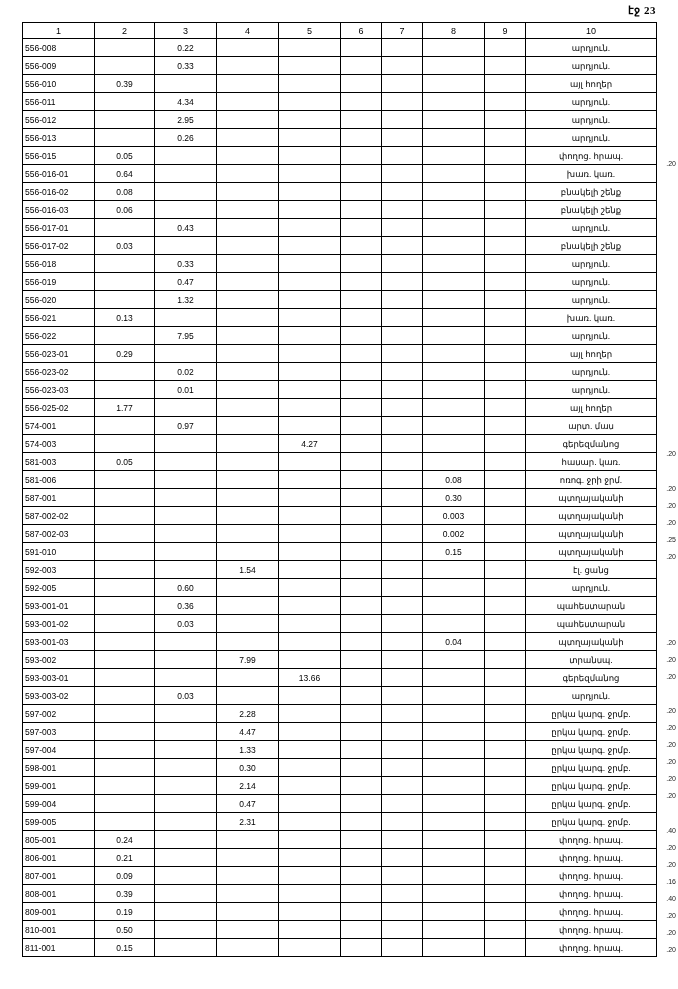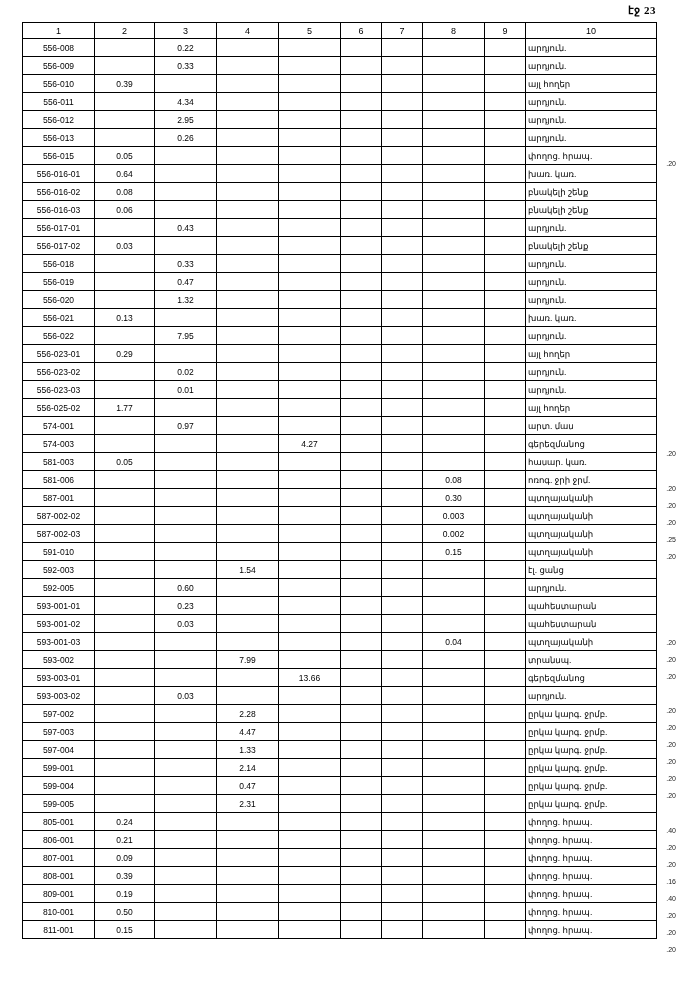--- a/index.html
+++ b/index.html
@@ -57,30 +57,30 @@
   col.c2 { width: 60px; }
   col.c3 { width: 62px; }
   col.c4 { width: 62px; }
   col.c5 { width: 62px; }
   col.c6 { width: 41px; }
   col.c7 { width: 41px; }
   col.c8 { width: 62px; }
   col.c9 { width: 41px; }
   col.c10 { width: 131px; }
   td.code {
-    text-align: center;
+    text-align: left;
     padding-left: 4px;
     font-size: 8.5px;
   }
   td.num {
     text-align: center;
     font-size: 8.5px;
   }
   td.desc {
-    text-align: left;
+    text-align: center;
     padding-left: 4px;
     font-size: 8.5px;
   }
   .side-note {
     position: absolute;
     right: 2px;
     font-size: 7px;
     color: #222;
     font-family: "Liberation Sans", sans-serif;
   }
@@ -495,21 +495,21 @@
           <td class="num"></td>
           <td class="num"></td>
           <td class="num"></td>
           <td class="num"></td>
           <td class="num"></td>
           <td class="desc">արդյուն.</td>
         </tr>
         <tr>
           <td class="code">593-001-01</td>
           <td class="num"></td>
-          <td class="num">0.23</td>
+          <td class="num">0.36</td>
           <td class="num"></td>
           <td class="num"></td>
           <td class="num"></td>
           <td class="num"></td>
           <td class="num"></td>
           <td class="num"></td>
           <td class="desc">պահեստարան</td>
         </tr>
         <tr>
           <td class="code">593-001-02</td>
@@ -593,20 +593,32 @@
           <td class="num"></td>
           <td class="num"></td>
           <td class="num"></td>
           <td class="desc">ըրկա կարգ. ջրմբ.</td>
         </tr>
         <tr>
           <td class="code">597-004</td>
           <td class="num"></td>
           <td class="num"></td>
           <td class="num">1.33</td>
+          <td class="num"></td>
+          <td class="num"></td>
+          <td class="num"></td>
+          <td class="num"></td>
+          <td class="num"></td>
+          <td class="desc">ըրկա կարգ. ջրմբ.</td>
+        </tr>
+        <tr>
+          <td class="code">598-001</td>
+          <td class="num"></td>
+          <td class="num"></td>
+          <td class="num">0.30</td>
           <td class="num"></td>
           <td class="num"></td>
           <td class="num"></td>
           <td class="num"></td>
           <td class="num"></td>
           <td class="desc">ըրկա կարգ. ջրմբ.</td>
         </tr>
         <tr>
           <td class="code">599-001</td>
           <td class="num"></td>

